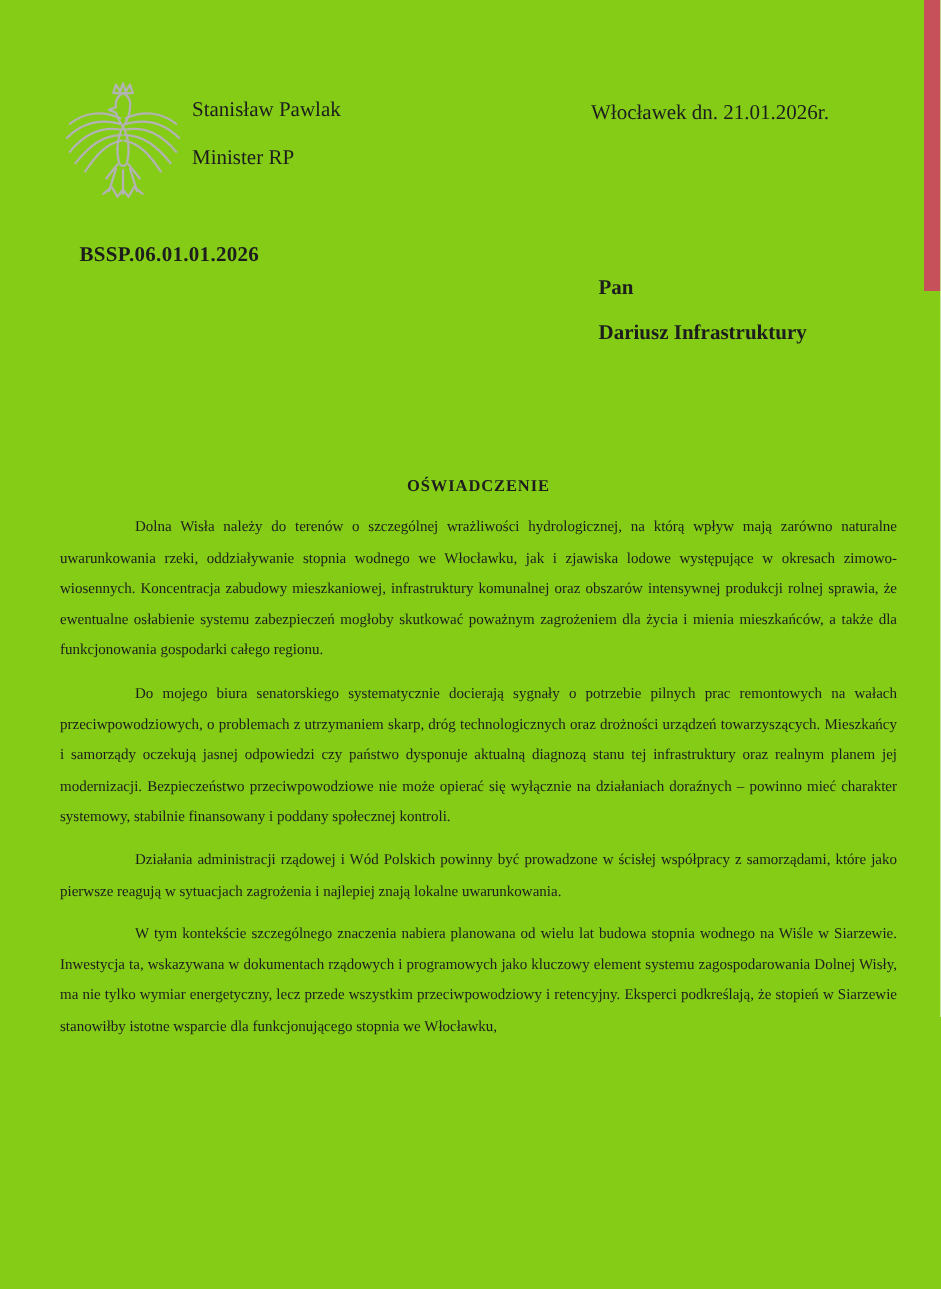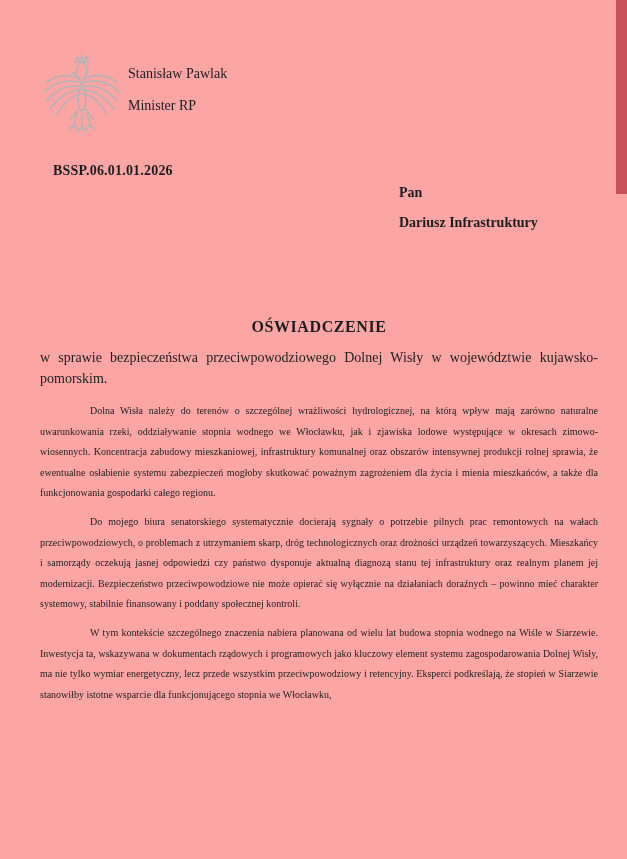--- a/index.html
+++ b/index.html
@@ -73,21 +73,21 @@
   
   .body-col {
     position: absolute;
     left: 40px;
     top: 318px;
     width: 558px;
   }
   .doc-title {
     text-align: center;
     font-weight: bold;
-    font-size: 16px;
+    font-size: 11px;
     letter-spacing: 0.6px;
     margin: 0 0 12px 0;
   }
   .doc-subject {
     font-size: 14px;
     text-align: justify;
     line-height: 20.5px;
     margin: 0 0 12px 0;
   }
   .doc-greeting {
@@ -100,21 +100,21 @@
     font-size: 10px;
     text-align: justify;
     line-height: 20.6px;
     text-indent: 50px;
     margin: 0 0 8px 0;
   }
 </style>
 </head>
 <body>
 
-<div id="page" style="background: #fca5a5; color: rgb(29, 29, 29);">
+<div id="page" style="background: #84cc16; color: rgb(29, 29, 29);">
 
   <div class="accent-bar" style="background: rgb(198, 81, 91);"></div>
 
   <svg class="emblem" viewBox="0 0 90 95" fill="none" stroke="#b3b3b3" stroke-width="1.6" stroke-linecap="round" stroke-linejoin="round">
 
     <path d="M38 9 L40 3 L43 8 L45 2 L47 8 L50 3 L52 9 Z"></path>
 
     <path d="M45 9 C41 11 39 15 40 19 L35 21 L40 23 C41 27 43 30 45 33"></path>
     <path d="M45 9 C49 11 51 15 50 19 C50 25 48 29 45 33"></path>
 
@@ -133,30 +133,31 @@
     <path d="M45 33 C41 40 40 50 42 58 C43 62 47 62 48 58 C50 50 49 40 45 33"></path>
 
     <path d="M41 60 L33 70 M49 60 L57 70"></path>
 
     <path d="M40 63 L35 79 M45 64 L45 81 M50 63 L55 79"></path>
     <path d="M31 81 L37 76 L41 83 L45 78 L49 83 L53 76 L59 81"></path>
   </svg>
 
   <div class="sender-name">Stanisław Pawlak</div>
   <div class="sender-title">Minister RP</div>
+  <div class="place-date">Włocławek dn. 21.01.2026r.</div>
   <div class="ref-number">BSSP.06.01.01.2026</div>
 
   <div class="recipient">
     <div>Pan</div>
     <div>Dariusz Infrastruktury</div>
   </div>
 
   <div class="body-col">
     <h1 class="doc-title">OŚWIADCZENIE</h1>
-    <p class="doc-subject">w sprawie bezpieczeństwa przeciwpowodziowego Dolnej Wisły w województwie kujawsko-pomorskim.</p>
     <div class="paragraphs">
         <p>Dolna Wisła należy do terenów o szczególnej wrażliwości hydrologicznej, na którą wpływ mają zarówno naturalne uwarunkowania rzeki, oddziaływanie stopnia wodnego we Włocławku, jak i zjawiska lodowe występujące w okresach zimowo-wiosennych. Koncentracja zabudowy mieszkaniowej, infrastruktury komunalnej oraz obszarów intensywnej produkcji rolnej sprawia, że ewentualne osłabienie systemu zabezpieczeń mogłoby skutkować poważnym zagrożeniem dla życia i mienia mieszkańców, a także dla funkcjonowania gospodarki całego regionu.</p>
         <p>Do mojego biura senatorskiego systematycznie docierają sygnały o potrzebie pilnych prac remontowych na wałach przeciwpowodziowych, o problemach z utrzymaniem skarp, dróg technologicznych oraz drożności urządzeń towarzyszących. Mieszkańcy i samorządy oczekują jasnej odpowiedzi czy państwo dysponuje aktualną diagnozą stanu tej infrastruktury oraz realnym planem jej modernizacji. Bezpieczeństwo przeciwpowodziowe nie może opierać się wyłącznie na działaniach doraźnych – powinno mieć charakter systemowy, stabilnie finansowany i poddany społecznej kontroli.</p>
+        <p>Działania administracji rządowej i Wód Polskich powinny być prowadzone w ścisłej współpracy z samorządami, które jako pierwsze reagują w sytuacjach zagrożenia i najlepiej znają lokalne uwarunkowania.</p>
         <p>W tym kontekście szczególnego znaczenia nabiera planowana od wielu lat budowa stopnia wodnego na Wiśle w Siarzewie. Inwestycja ta, wskazywana w dokumentach rządowych i programowych jako kluczowy element systemu zagospodarowania Dolnej Wisły, ma nie tylko wymiar energetyczny, lecz przede wszystkim przeciwpowodziowy i retencyjny. Eksperci podkreślają, że stopień w Siarzewie stanowiłby istotne wsparcie dla funkcjonującego stopnia we Włocławku,</p>
       </div>
   </div>
 
 </div>
 
 </body></html>

